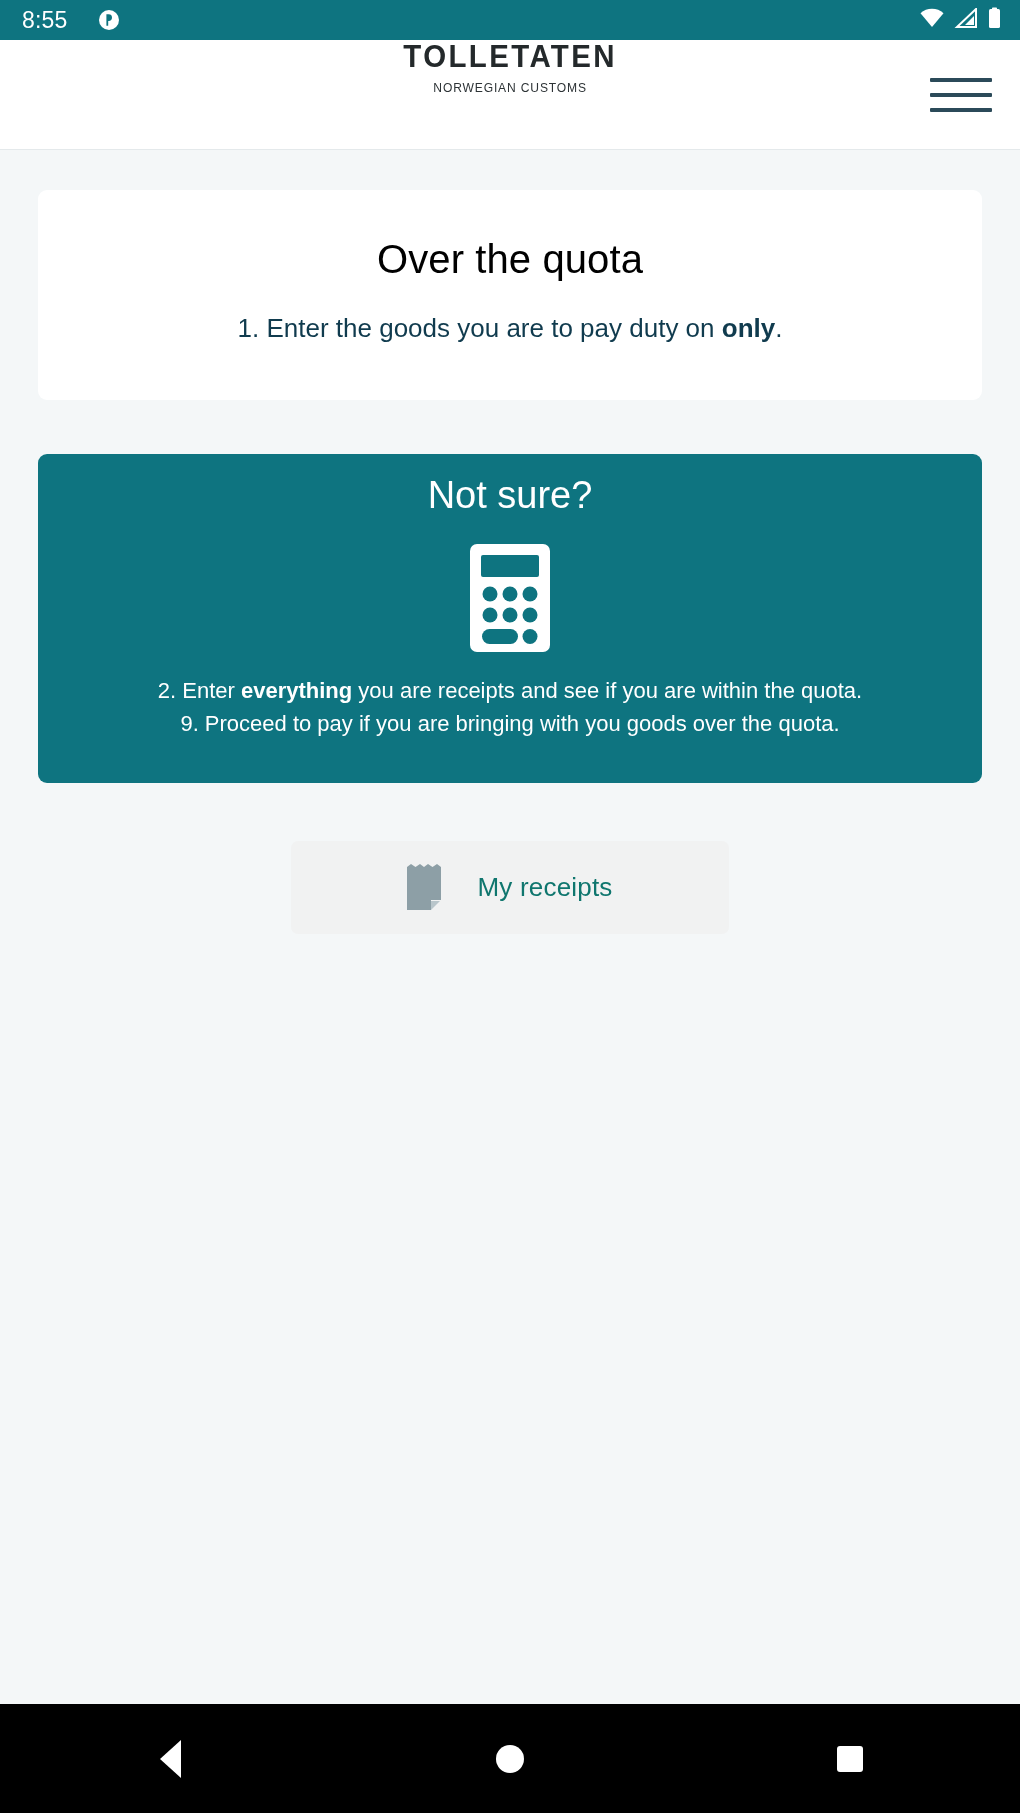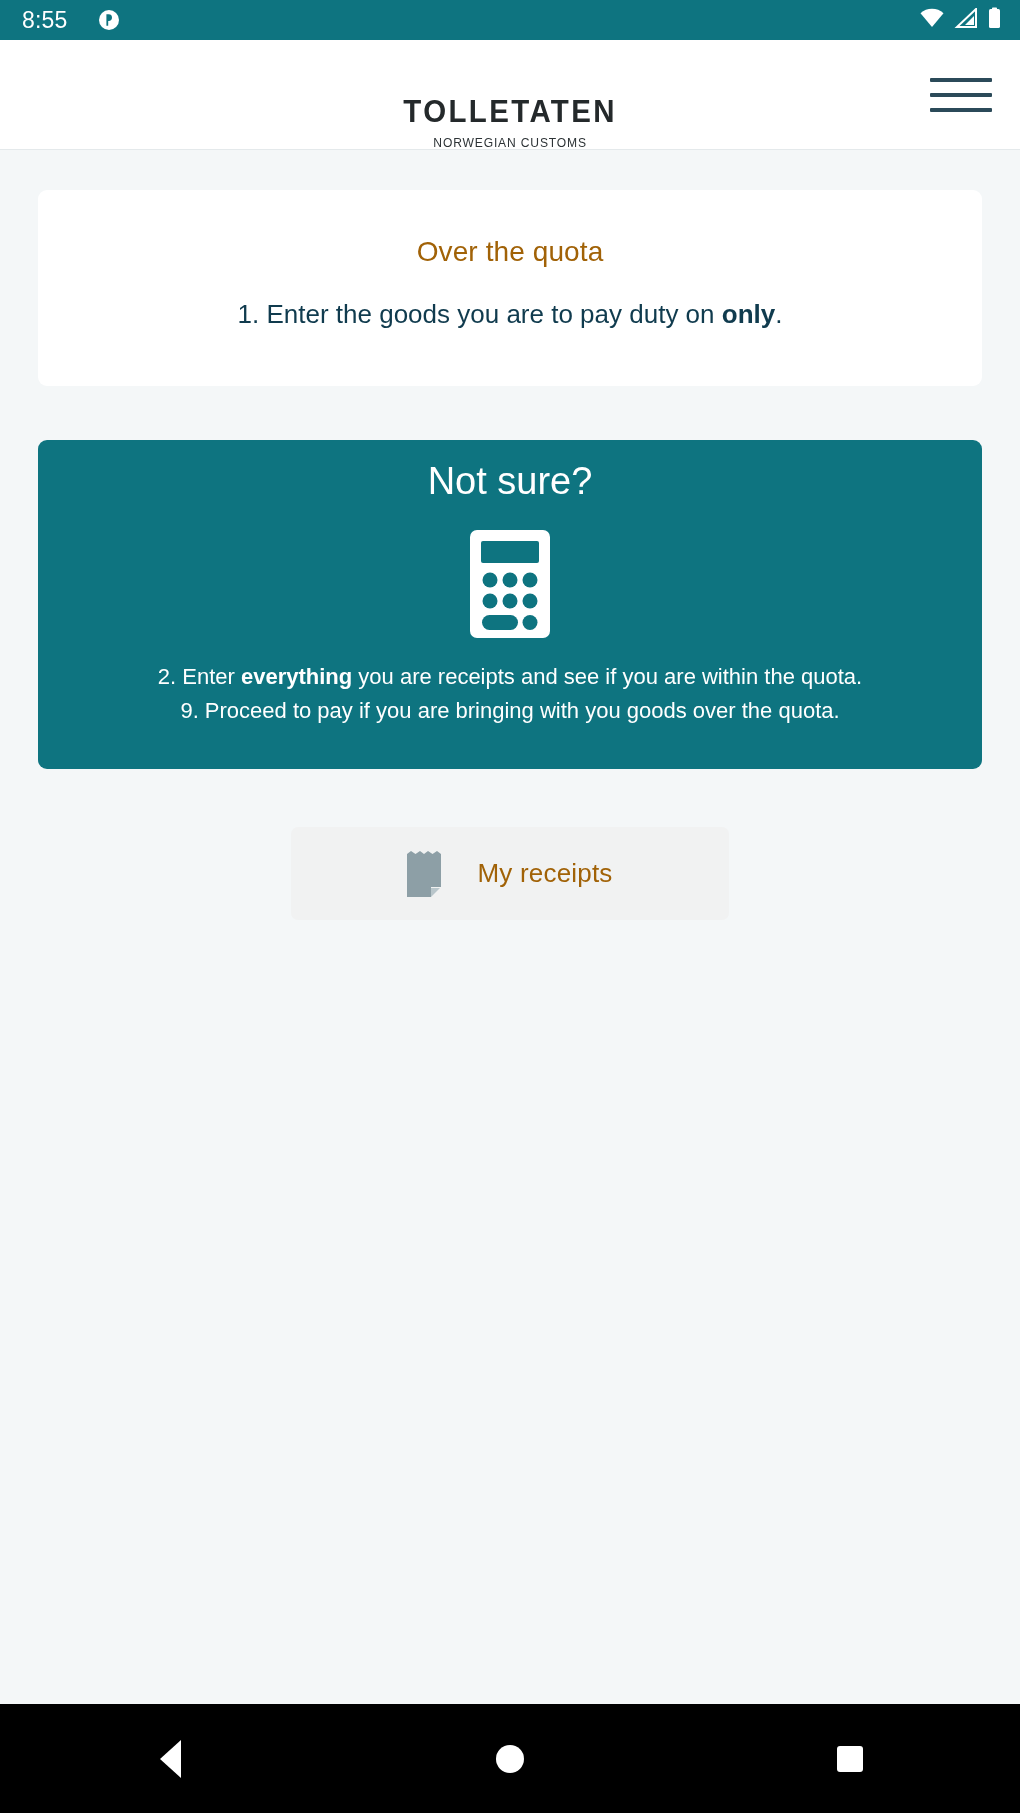--- a/index.html
+++ b/index.html
@@ -54,21 +54,21 @@
     gap: 9px;
   }
 
   
   .app-header {
     height: 110px;
     background: #FFFFFF;
     border-bottom: 1px solid #E4E9EB;
     position: relative;
     display: flex;
-    align-items: flex-end;
+    align-items: flex-start;
     justify-content: center;
     flex: 0 0 auto;
   }
   .brand {
     text-align: center;
     line-height: 1;
   }
   .brand-title {
     font-family: "Liberation Sans Narrow", "Liberation Sans", sans-serif;
     font-size: 32px;
@@ -117,23 +117,23 @@
     border-radius: 9px;
     text-align: center;
   }
 
   .card-white {
     background: #FFFFFF;
     margin-top: 40px;
     padding: 46px 30px 52px;
   }
   .card-white .card-title {
-    font-size: 28px;
-    font-weight: 400;
-    color: #a16207;
+    font-size: 40px;
+    font-weight: 400;
+    color: #000000;
     letter-spacing: 0.1px;
     line-height: 1.15;
   }
   .card-white .card-body {
     margin-top: 26px;
     font-size: 26px;
     line-height: 1.55;
     color: #103B4E;
     font-weight: 400;
   }
@@ -178,21 +178,21 @@
     height: 93px;
     display: flex;
     align-items: center;
     justify-content: center;
     gap: 20px;
     cursor: pointer;
     font-family: "Liberation Sans", sans-serif;
   }
   .receipts-label {
     font-size: 26px;
-    color: #a16207;
+    color: #0f766e;
     font-weight: 400;
     letter-spacing: 0.2px;
     margin-left: 16px;
   }
   .receipt-icon { width: 34px; height: 46px; display: block; }
 
   
   .nav-bar {
     height: 109px;
     background: #000000;

